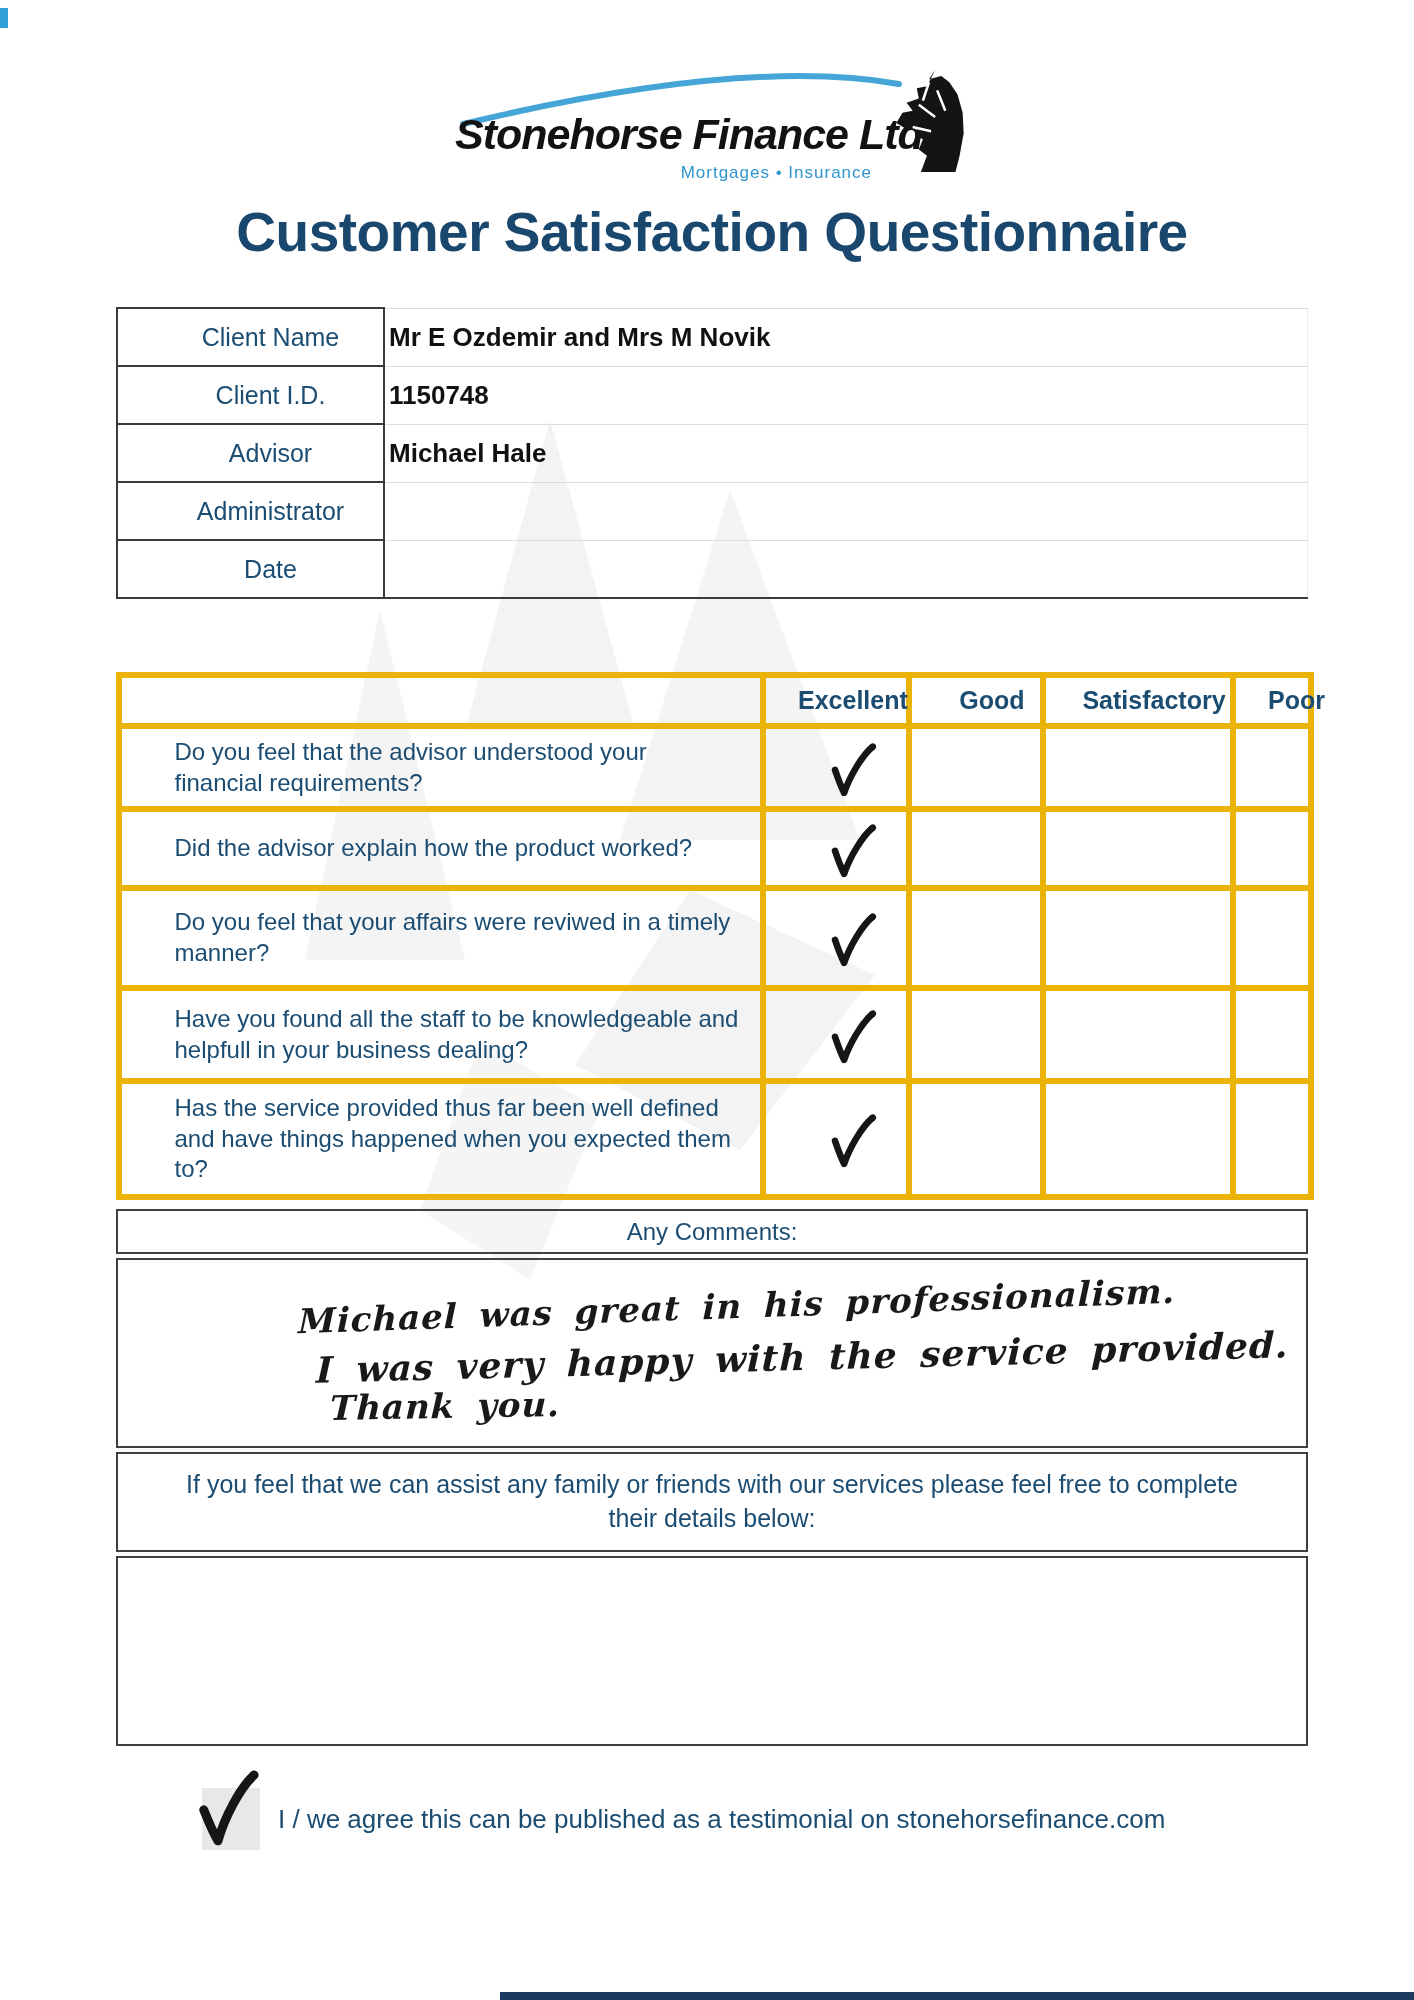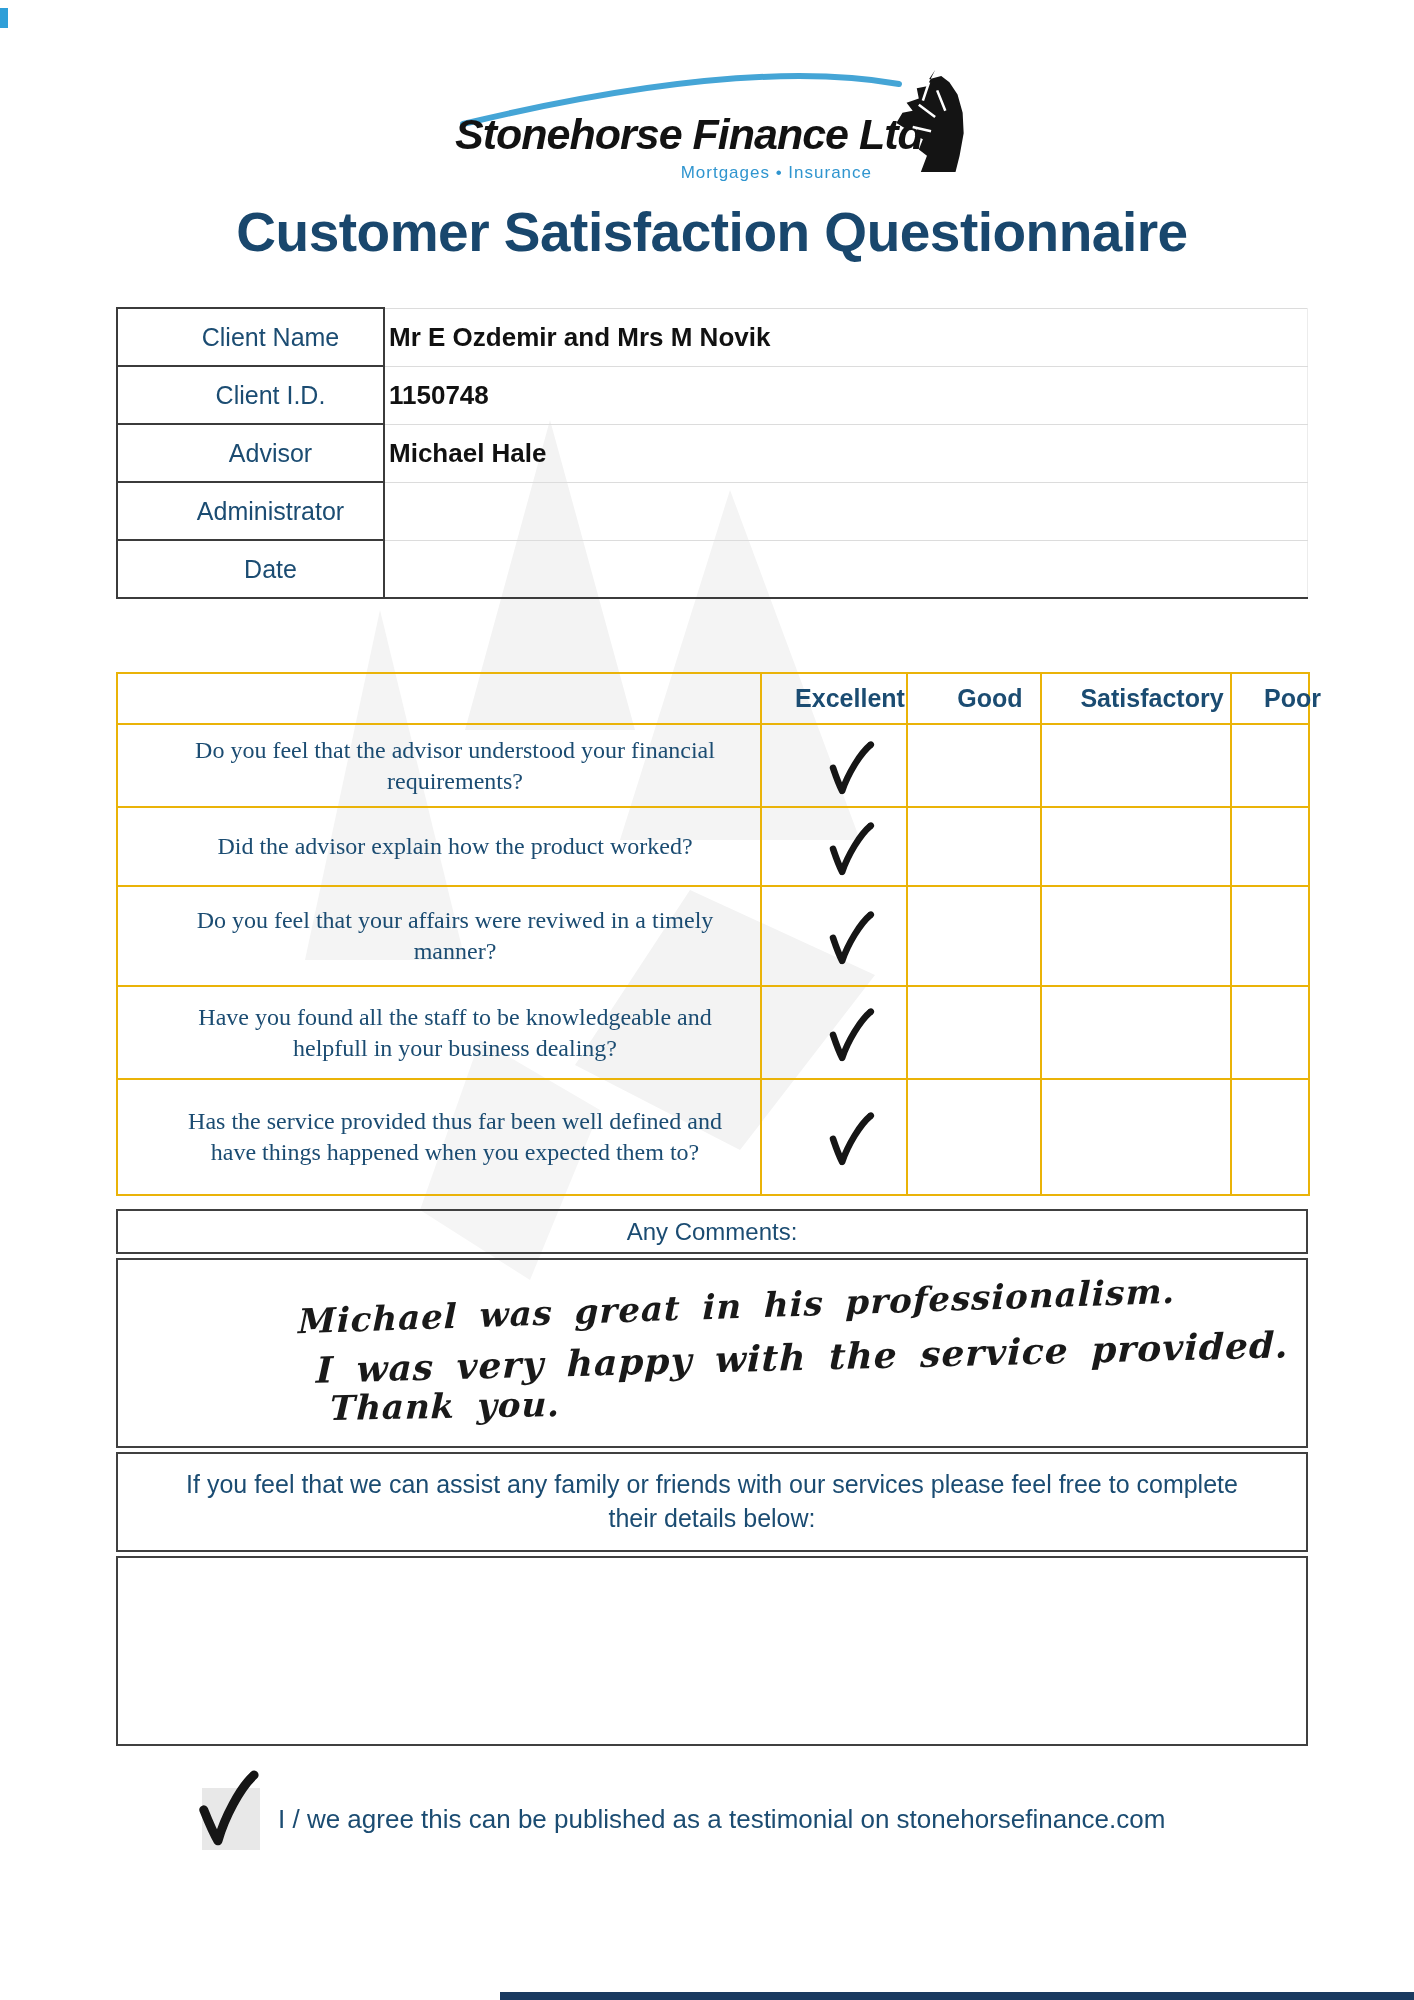--- a/index.html
+++ b/index.html
@@ -25,23 +25,23 @@
   .client-table { position:absolute; left:116px; top:307px; width:1192px; border-collapse:collapse; table-layout:fixed; z-index:2; }
   .client-table td { height:58px;padding-left:40px; }
   .client-table .lbl { width:267px; border:2px solid #3b3b3b; color:#1b4c72; font-size:25px; text-align:center; }
   .client-table .val { border-top:1px solid #dcdcdc; border-bottom:1px solid #dcdcdc; border-right:1px solid #ececec; font-weight:bold; font-size:26px; color:#111; padding-left:4px; }
   .client-table tr:last-child .lbl, .client-table tr:last-child .val { border-bottom:2px solid #3b3b3b; }
 
   .tick-instruction { position:absolute; left:116px; top:628px; width:1192px; text-align:center; font-size:26px; font-weight:bold; color:#1b4c72; z-index:2; }
 
   
   .rating-table { position:absolute; left:116px; top:672px; width:1192px; border-collapse:collapse; table-layout:fixed; z-index:2; }
-  .rating-table th, .rating-table td { border:2px solid #eab308;padding-left:32px; }
+  .rating-table th, .rating-table td { border:6px solid #eab308;padding-left:32px; }
   .rating-table th { height:51px; font-size:25px; font-weight:bold; color:#1b4c72; text-align:center; }
-  .q-cell { color:#1b4c72; font-size:24px; text-align:center; vertical-align:middle; line-height:1.28;font-family:Liberation Serif, serif; }
+  .q-cell { color:#1b4c72; font-size:24px; vertical-align:middle; line-height:1.28; }
   .q-cell .q-text { max-width:565px; margin:0 auto; }
   .rh0 td { height:83px; } .rh1 td { height:79px; } .rh2 td { height:100px; } .rh3 td { height:93px; } .rh4 td { height:116px;margin-left:16px; }
   .rate-cell { text-align:center; vertical-align:middle; }
   .rate-cell svg { display:none; margin:0 auto; transform:rotate(3deg); }
   .rate-cell.checked svg { display:block; }
 
   
   .section-box { position:absolute; left:116px; width:1192px; border:2px solid #404040; z-index:2; }
   .comments-header { top:1209px; height:45px; display:flex; align-items:center; justify-content:center; font-size:24px; color:#1b4c72; }
   .comments-box { top:1258px; height:190px; }

